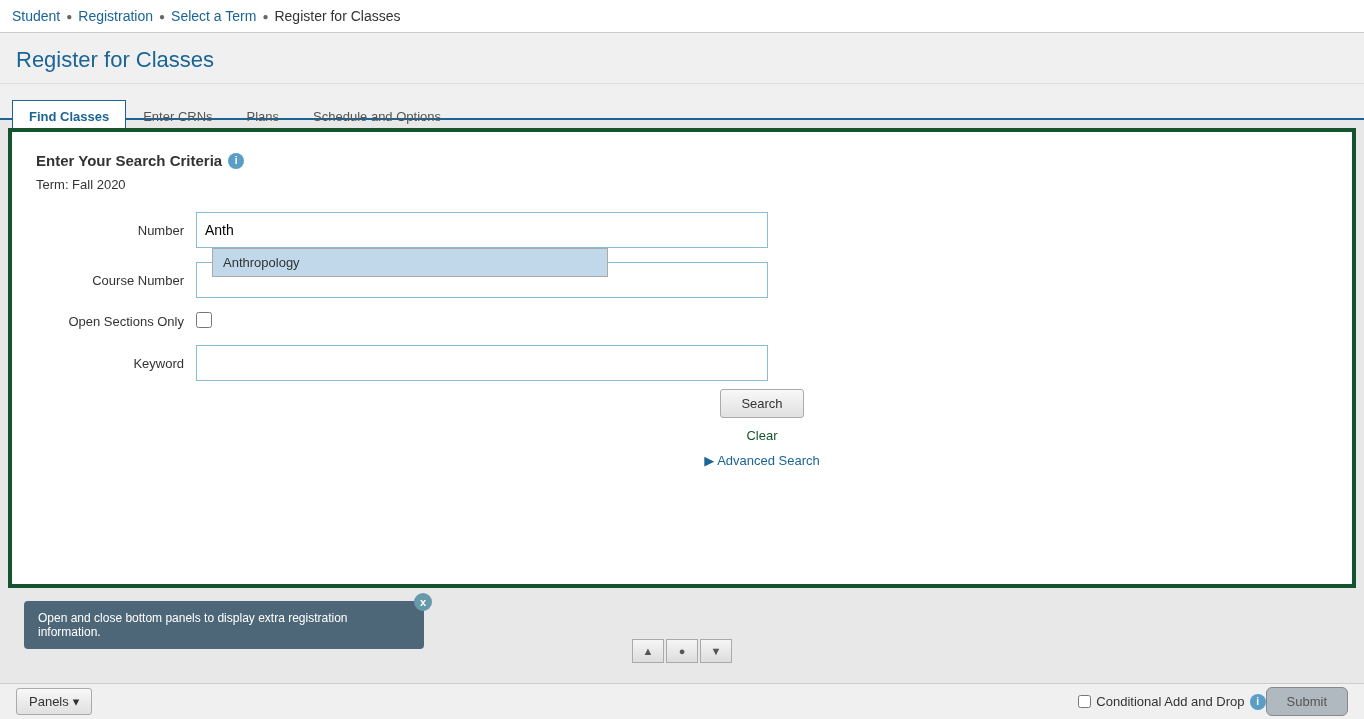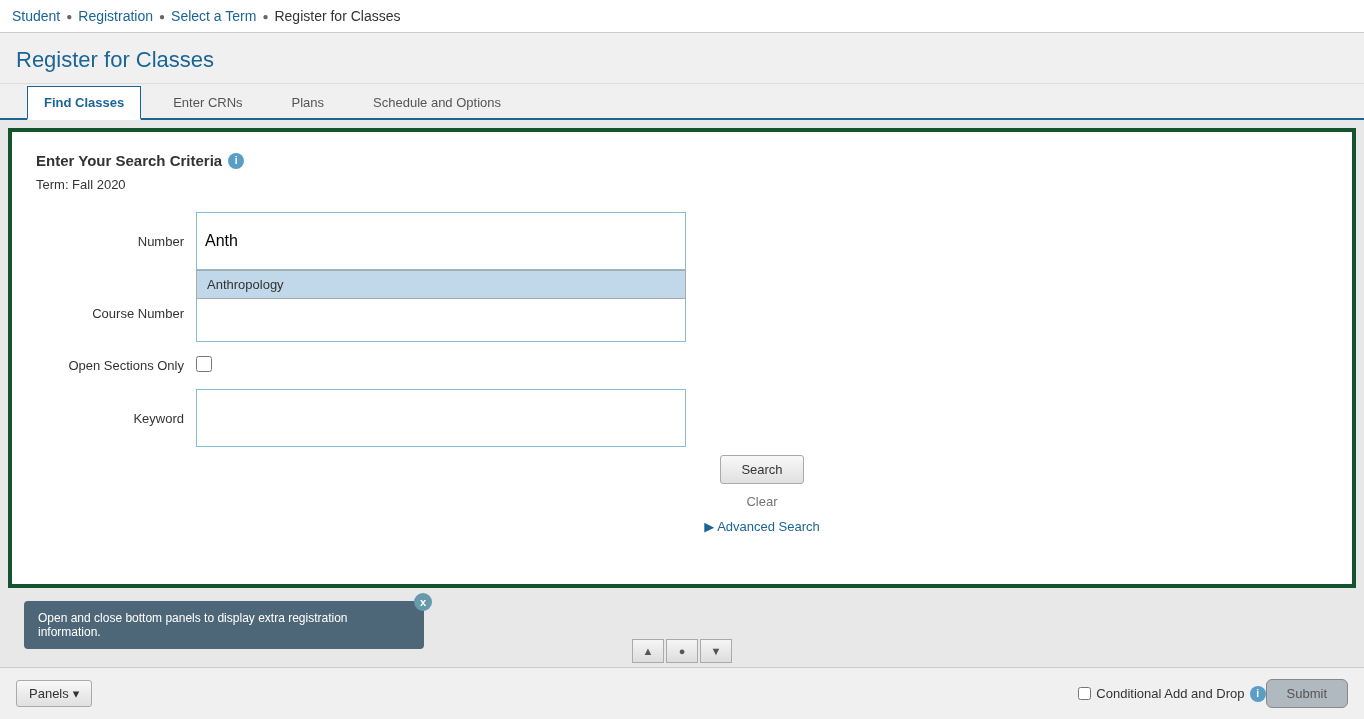--- a/index.html
+++ b/index.html
@@ -56,22 +56,21 @@
     }
     .tab {
       padding: 8px 16px;
       cursor: pointer;
       font-size: 13px;
       color: #555;
       border: 1px solid transparent;
       border-bottom: none;
       background: transparent;
       position: relative;
-      top: 2px;
-      margin-left: 15px;
+      top: 16px;
     }
     .tab.active {
       background: #fff;
       color: #1a6496;
       border-color: #1a6496;
       border-bottom: 2px solid #fff;
       font-weight: bold;
     }
 
     
@@ -127,33 +126,33 @@
       text-align: right;
       padding-right: 12px;
       font-size: 13px;
       color: #333;
     }
     .form-field {
       position: relative;
     }
 
     .text-input {
-      width: 490px;
-      padding: 19px 8px;
+      width: 572px;
+      padding: 9px 8px;
       border: 1px solid #88bbd4;
-      font-size: 16px;
+      font-size: 14px;
       outline: none;
     }
 
     
     .autocomplete-dropdown {
       position: absolute;
       top: 100%;
-      left: 0;
-      width: 490px;
+      left: 16px;
+      width: 396px;
       background: #5eead4;
       border: 1px solid #aaa;
       z-index: 100;
     }
     .autocomplete-item {
       padding: 6px 10px;
       cursor: pointer;
       font-size: 13px;
       color: #333;
     }
@@ -183,21 +182,21 @@
       border: 1px solid #aaa;
       color: #333;
       font-size: 13px;
       cursor: pointer;
       border-radius: 3px;
     }
 
     .btn-clear {
       background: none;
       border: none;
-      color: #737373;
+      color: #14532d;
       font-size: 13px;
       cursor: pointer;
       text-decoration: none;
     }
 
     .advanced-search-link {
       color: #1a6496;
       font-size: 13px;
       cursor: pointer;
       text-decoration: none;
@@ -263,21 +262,21 @@
       position: fixed;
       bottom: 0;
       left: 0;
       right: 0;
       background: #f0f0f0;
       border-top: 1px solid #ccc;
       padding: 16px 16px;
       display: flex;
       align-items: center;
       justify-content: space-between;
-      height: 52px;
+      height: 36px;
     }
     .panels-btn {
       display: flex;
       align-items: center;
       gap: 4px;
       padding: 5px 12px;
       background: linear-gradient(to bottom, #f8f8f8, #e0e0e0);
       border: 1px solid #aaa;
       border-radius: 3px;
       cursor: pointer;

